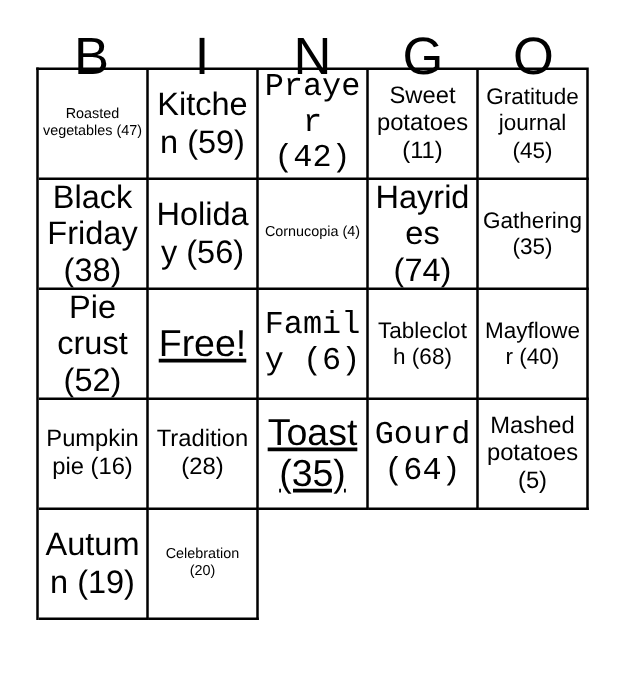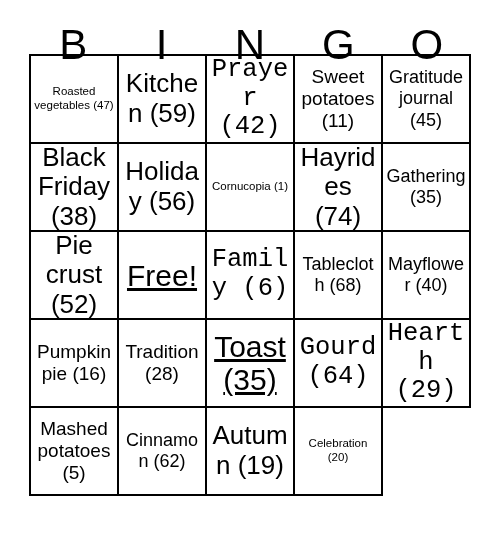--- a/index.html
+++ b/index.html
@@ -114,21 +114,21 @@
       <div class="cell fs-s">
         <span class="cell-text">Gratitude journal (45)</span>
       </div>
       <div class="cell fs-l">
         <span class="cell-text">Black Friday (38)</span>
       </div>
       <div class="cell fs-l">
         <span class="cell-text">Holiday (56)</span>
       </div>
       <div class="cell fs-xs">
-        <span class="cell-text">Cornucopia (1)</span>
+        <span class="cell-text">Cornucopia (4)</span>
       </div>
       <div class="cell fs-l">
         <span class="cell-text">Hayrides (74)</span>
       </div>
       <div class="cell fs-s">
         <span class="cell-text">Gathering (35)</span>
       </div>
       <div class="cell fs-l">
         <span class="cell-text">Pie crust (52)</span>
       </div>
@@ -149,28 +149,22 @@
       </div>
       <div class="cell fs-m">
         <span class="cell-text">Tradition (28)</span>
       </div>
       <div class="cell fs-xxl">
         <span class="cell-text">Toast (35)</span>
       </div>
       <div class="cell fs-xl">
         <span class="cell-text">Gourd (64)</span>
       </div>
-      <div class="cell fs-xl">
-        <span class="cell-text">Hearth (29)</span>
-      </div>
       <div class="cell fs-m">
         <span class="cell-text">Mashed potatoes (5)</span>
-      </div>
-      <div class="cell fs-s">
-        <span class="cell-text">Cinnamon (62)</span>
       </div>
       <div class="cell fs-l">
         <span class="cell-text">Autumn (19)</span>
       </div>
       <div class="cell fs-xs">
         <span class="cell-text">Celebration (20)</span>
       </div>
     </div>
 
 </div>

